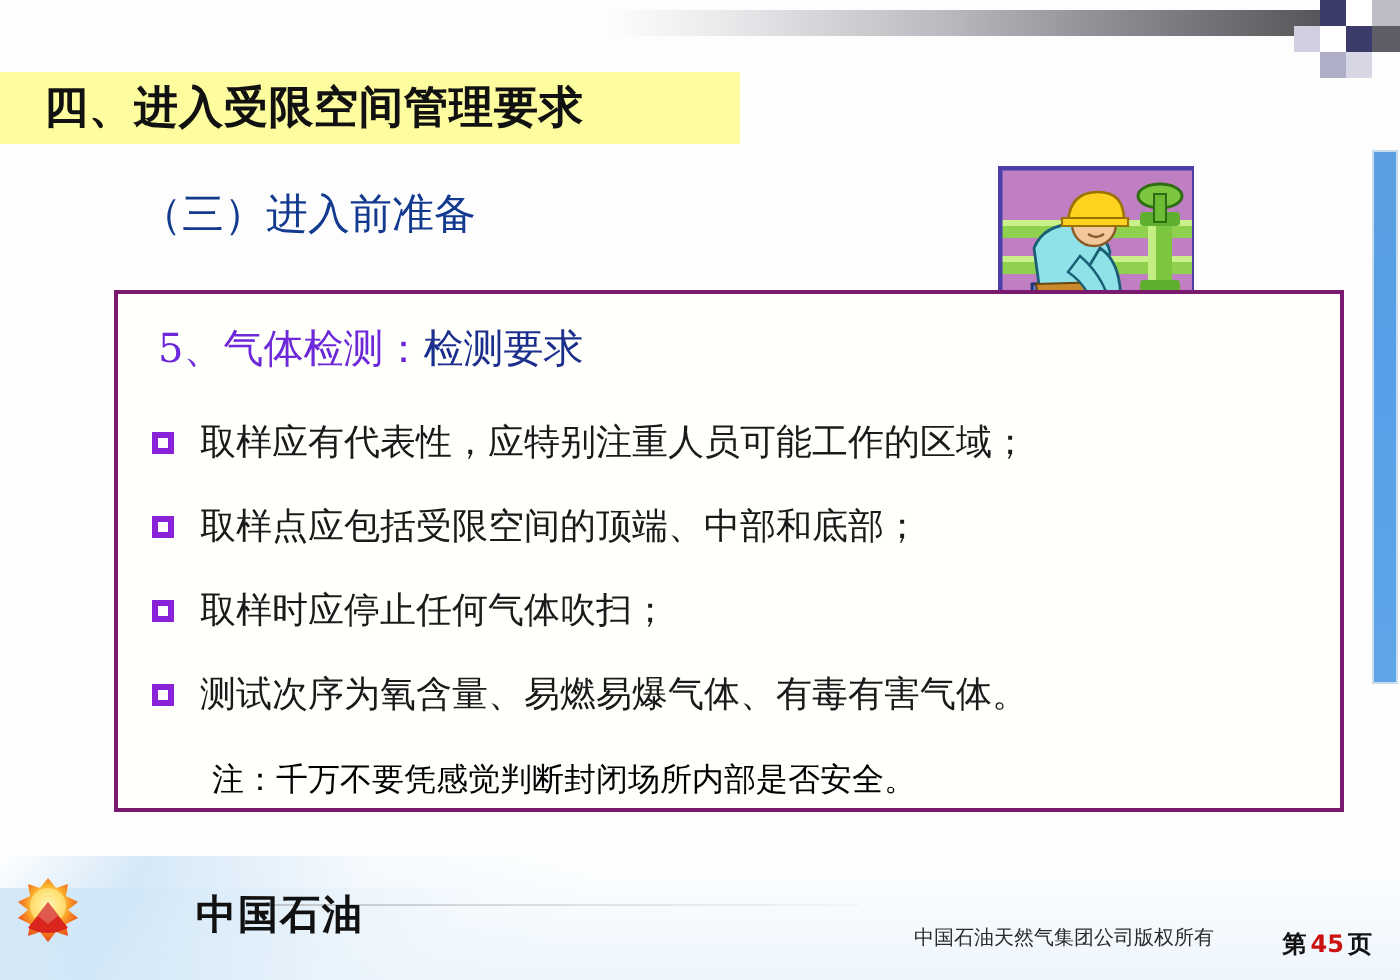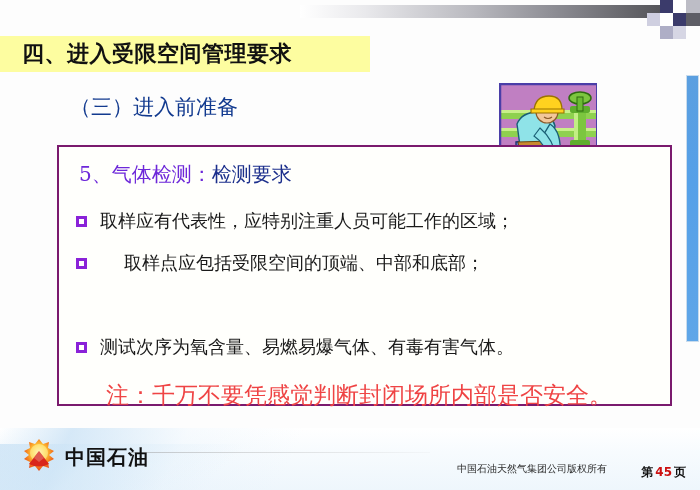--- a/index.html
+++ b/index.html
@@ -108,22 +108,22 @@
   .bullet-text {
     font-family: "DejaVu Sans", "Liberation Sans", sans-serif;
     font-size: 18px;
     color: #1a1a1a;
   }
 
   #note-line {
     position: absolute;
     left: 47px; top: 233px;
     font-family: "DejaVu Serif", "Liberation Serif", serif;
-    font-size: 23px;
-    color: #ef4444;
+    font-size: 16px;
+    color: #000000;
     white-space: nowrap;
     text-align: center;
   }
 
   
   #worker-image {
     position: absolute;
     left: 499px; top: 83px;
     width: 98px; height: 108px;
     border: 1px solid #4a3ea8;
@@ -154,23 +154,24 @@
     transform: skewX(-18deg);
   }
   .footer-hairline {
     position: absolute;
     left: 130px; top: 24px;
     width: 300px; height: 1px;
     background: linear-gradient(to right, rgba(160,160,160,0.55), rgba(200,200,200,0.1));
   }
   #brand {
     position: absolute;
-    left: 22px; top: 10px;
+    left: 7px; top: 10px;
     display: flex;
     align-items: center;
+    gap: 48px;
   }
   #brand .brand-text {
     margin-left: 9px;
     font-family: "DejaVu Sans", "Liberation Sans", sans-serif;
     font-size: 20px;
     font-weight: bold;
     color: #111111;
     letter-spacing: 1px;
   }
   #copyright {
@@ -273,25 +274,29 @@
 
   <div id="heading-line">
     <span class="part-red">5、气体检测：</span><span class="part-navy">检测要求</span>
   </div>
 
   <div class="bullet-row" style="top:62px;">
     <span class="bullet-mark"></span>
     <span class="bullet-text">取样应有代表性，应特别注重人员可能工作的区域；</span>
   </div>
 
-  <div class="bullet-row" style="top:104px;gap:24px;">
+  <div class="bullet-row" style="top:104px;">
     <span class="bullet-mark"></span>
     <span class="bullet-text">取样点应包括受限空间的顶端、中部和底部；</span>
   </div>
 
+  <div class="bullet-row" style="top:146px;">
+    <span class="bullet-mark"></span>
+    <span class="bullet-text">取样时应停止任何气体吹扫；</span>
+  </div>
 
   <div class="bullet-row" style="top:188px;">
     <span class="bullet-mark"></span>
     <span class="bullet-text">测试次序为氧含量、易燃易爆气体、有毒有害气体。</span>
   </div>
 
   <div id="note-line">注：千万不要凭感觉判断封闭场所内部是否安全。</div>
 </div>
 
 <div id="footer">

